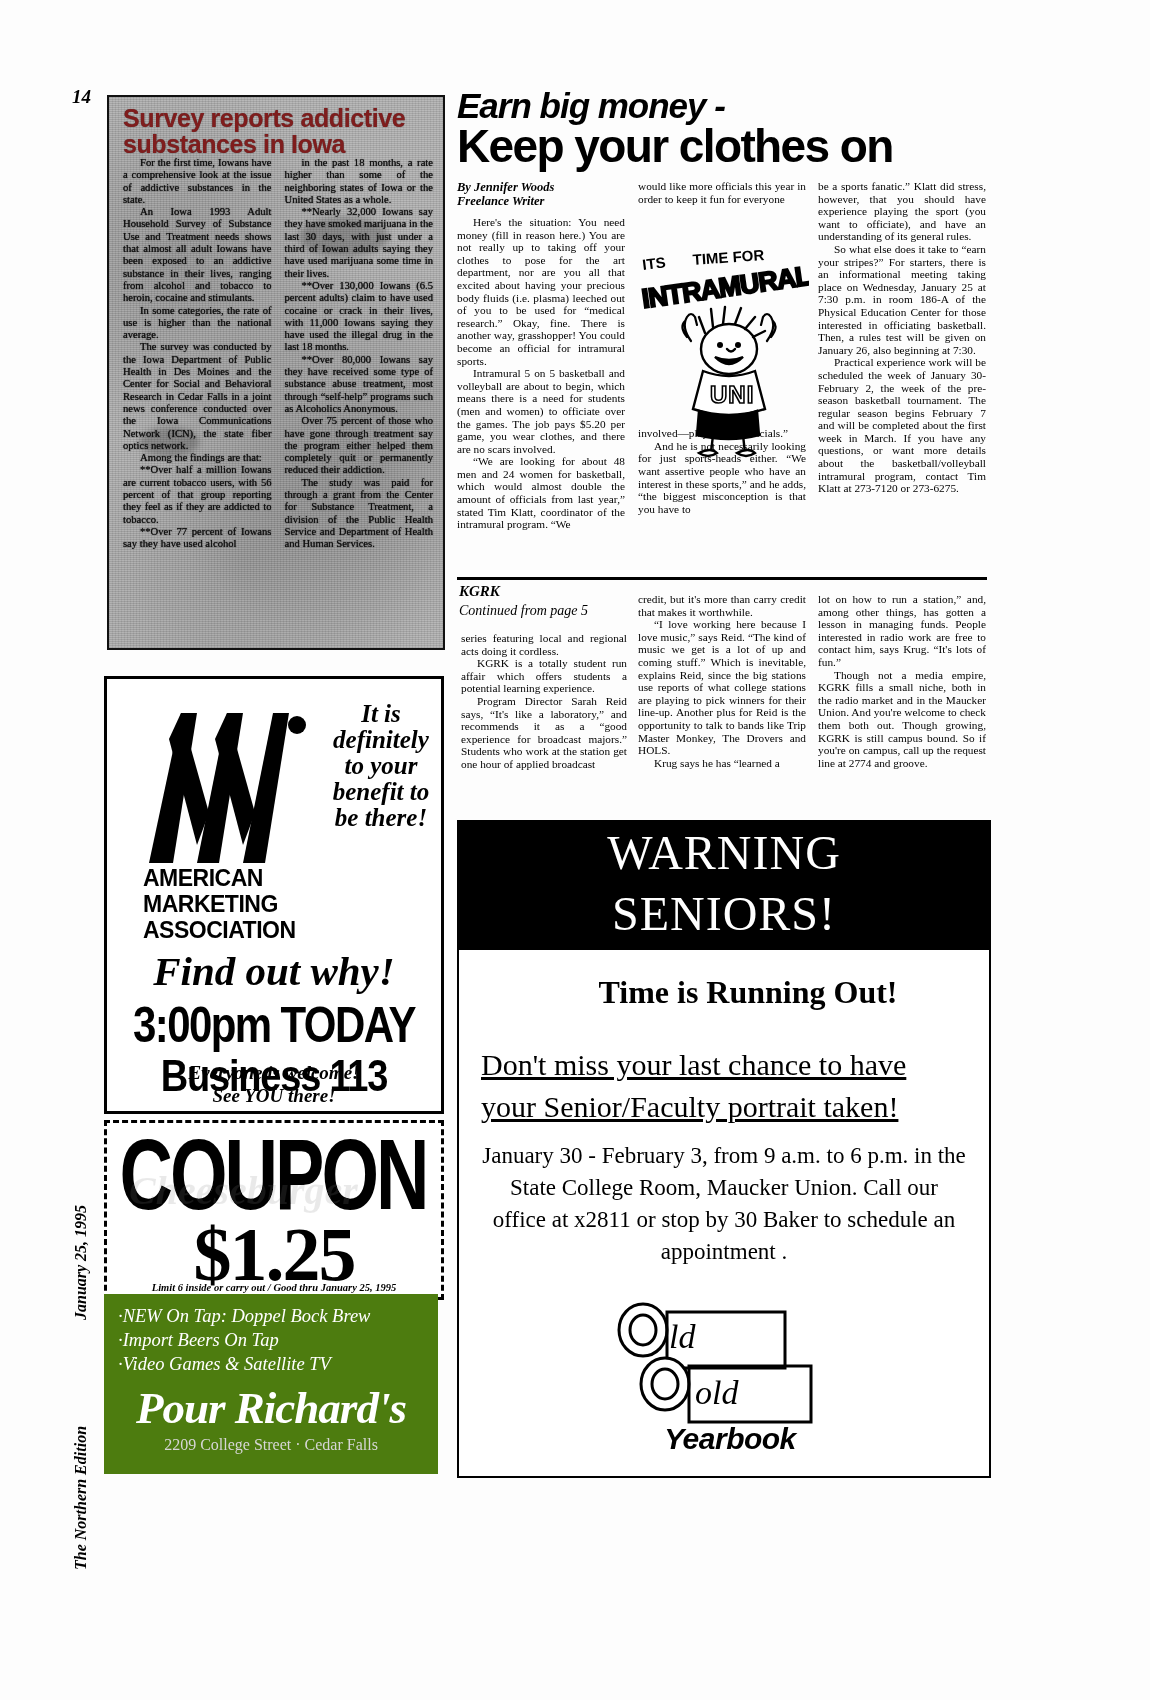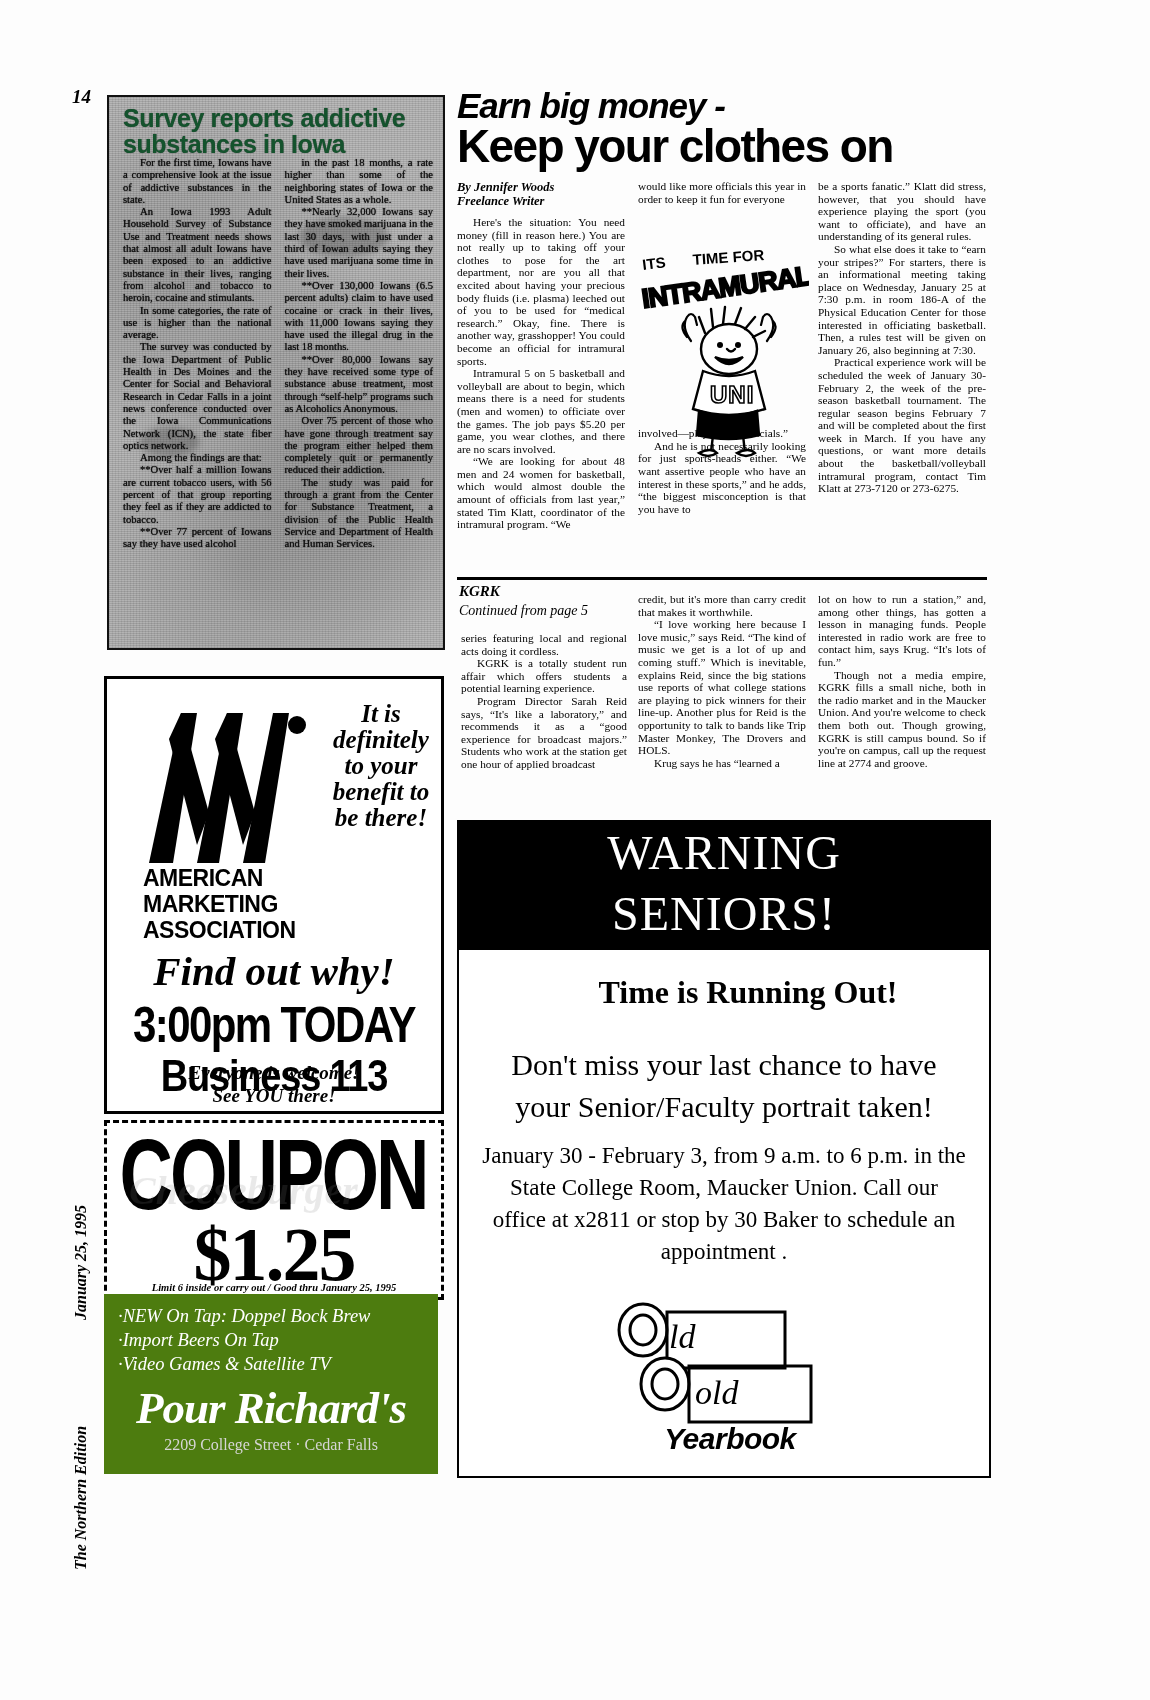--- a/index.html
+++ b/index.html
@@ -25,21 +25,21 @@
   #survey-box .noise{position:absolute;inset:0;
     background:
       repeating-linear-gradient(0deg,rgba(0,0,0,.10) 0 1px,rgba(255,255,255,.12) 1px 2px),
       repeating-linear-gradient(90deg,rgba(0,0,0,.07) 0 1px,rgba(255,255,255,.10) 1px 3px),
       radial-gradient(circle at 20% 30%,rgba(0,0,0,.18),transparent 40%),
       radial-gradient(circle at 75% 65%,rgba(0,0,0,.20),transparent 45%),
       radial-gradient(circle at 40% 85%,rgba(0,0,0,.14),transparent 38%);
     opacity:.95;pointer-events:none;mix-blend-mode:multiply;}
   #survey-box .inner{position:absolute;left:14px;top:8px;right:10px;bottom:6px;}
   .survey-head{font:bold 25px/26px "Liberation Sans",sans-serif;letter-spacing:-.4px;
-    color:#14532d;text-shadow:0 0 1px rgba(0,0,0,.55);}
+    color:#7f1d1d;text-shadow:0 0 1px rgba(0,0,0,.55);}
   .survey-cols{display:flex;gap:13px;margin-top:0;}
   .survey-cols > div{width:152px;}
   .survey-cols p{margin:0;text-indent:17px;font-size:10.6px;line-height:12.3px;
     text-align:justify;color:#101010;
     text-shadow:0 0 .7px rgba(0,0,0,.8),0 0 1.6px rgba(0,0,0,.35);}
   .smudge{position:absolute;border-radius:50%;background:rgba(0,0,0,.22);filter:blur(3px);}
 
   
   #imhead1{position:absolute;left:457px;top:88px;font:italic bold 35px/36px "Liberation Sans",sans-serif;letter-spacing:-1px;}
   #imhead2{position:absolute;left:457px;top:122px;font:bold 46px/48px "Liberation Sans",sans-serif;letter-spacing:-1.6px;}
@@ -99,21 +99,21 @@
   #pour-name{position:absolute;left:0;right:0;top:88px;text-align:center;
     font:italic bold 45px "Liberation Serif",serif;letter-spacing:-1px;}
   #pour-addr{position:absolute;left:0;right:0;top:142px;text-align:center;
     font:16px "Liberation Serif",serif;color:#d6d6d6;}
 
   
   #senior{position:absolute;left:457px;top:820px;width:530px;height:654px;border:2px solid #000;background:#fff;}
   #senior-band{position:absolute;left:0;top:0;width:530px;height:128px;background:#000;color:#fff;}
   #senior-band div{text-align:center;font:48px/61px "Liberation Serif",serif;letter-spacing:1px;}
   #senior-t1{position:absolute;left:0;right:0;top:152px;text-align:center;font:bold 32px "Liberation Serif",serif;padding-left:48px;}
-  #senior-t2{position:absolute;left:22px;right:22px;top:222px;text-align:center;font:30px/42px "Liberation Serif",serif;}
+  #senior-t2{position:absolute;left:22px;right:22px;top:222px;text-align:left;font:30px/42px "Liberation Serif",serif;text-decoration:underline;}
   #senior-t3{position:absolute;left:22px;right:22px;top:318px;text-align:center;font:23px/32px "Liberation Serif",serif;}
   #og{position:absolute;left:150px;top:478px;width:240px;height:150px;}
   #og-word{position:absolute;left:146px;top:600px;width:250px;text-align:center;
     font:italic bold 30px "Liberation Sans",sans-serif;letter-spacing:-.5px;}
 </style>
 </head>
 <body>
 
 <div class="page">
 

